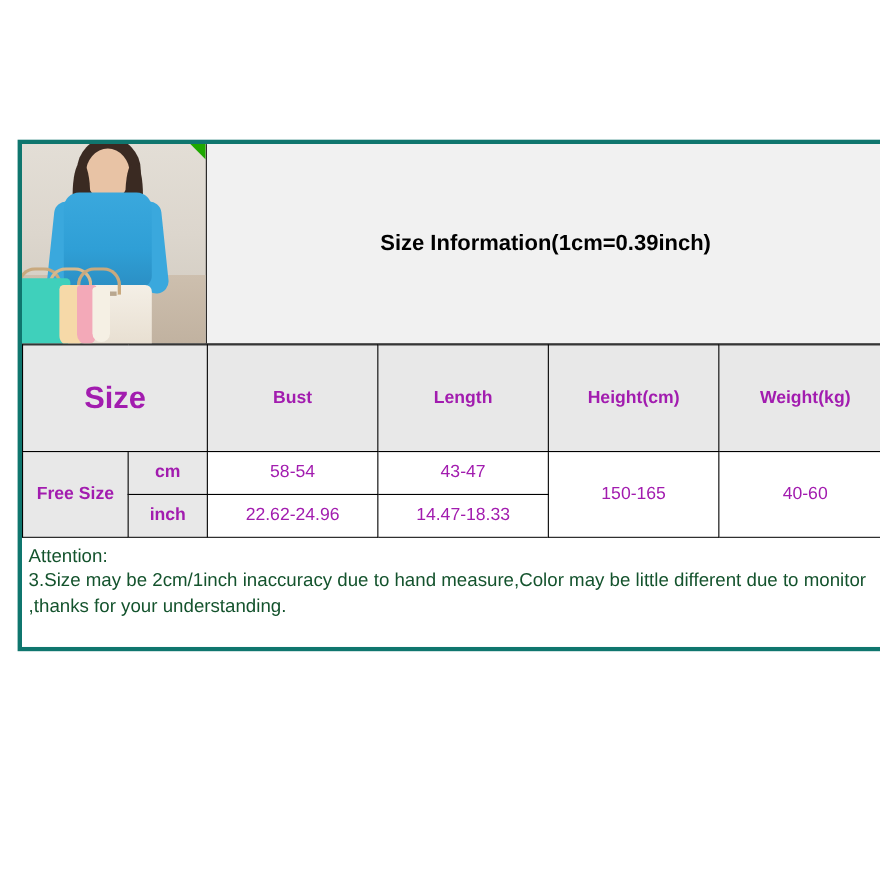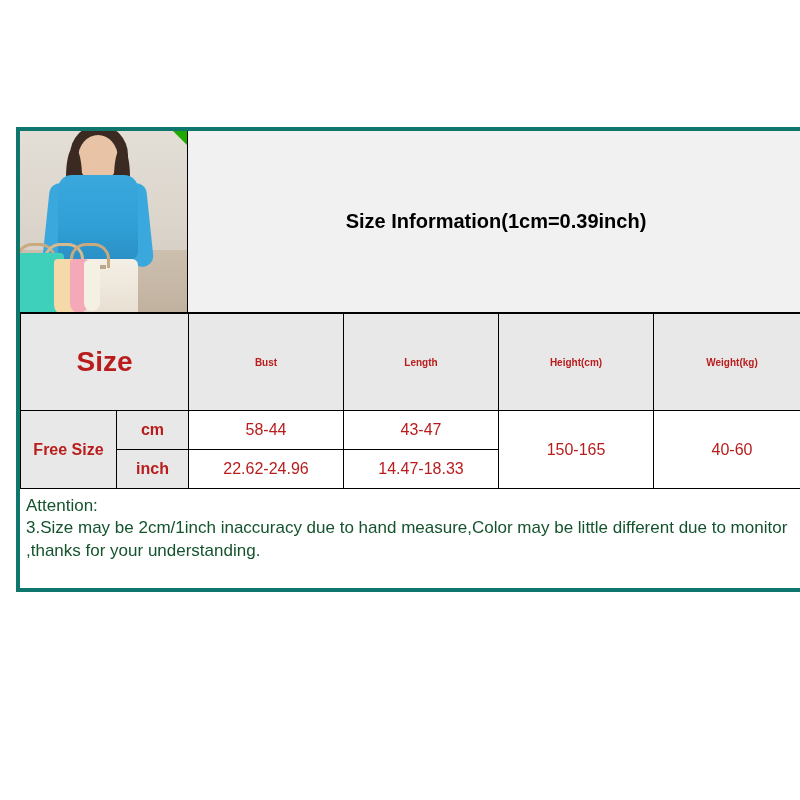--- a/index.html
+++ b/index.html
@@ -128,28 +128,28 @@
   table.size-table {
     width: 100%;
     border-collapse: collapse;
     table-layout: fixed;
   }
   table.size-table td {
     border: 1px solid #000000;
     text-align: center;
     vertical-align: middle;
     font-size: 16px;
-    color: #b91c1c;
+    color: #a21caf;
     background: #ffffff;
   }
   table.size-table tr.head td {
     background: #e8e8e8;
     font-weight: bold;
     height: 94px;
-    font-size: 10px;
+    font-size: 16px;
   }
   td.size-head-label {
     font-size: 28px !important;
     font-weight: bold;
   }
   td.free-size {
     background: #e8e8e8 !important;
     font-weight: bold;
     font-size: 16px;
   }
@@ -224,21 +224,21 @@
         <tr class="head">
           <td class="size-head-label" colspan="2">Size</td>
           <td>Bust</td>
           <td>Length</td>
           <td>Height(cm)</td>
           <td>Weight(kg)</td>
         </tr>
         <tr>
           <td class="free-size" rowspan="2">Free Size</td>
           <td class="unit-cell">cm</td>
-          <td class="data-cell">58-44</td>
+          <td class="data-cell">58-54</td>
           <td class="data-cell">43-47</td>
           <td class="data-cell" rowspan="2">150-165</td>
           <td class="data-cell" rowspan="2">40-60</td>
         </tr>
         <tr>
           <td class="unit-cell">inch</td>
           <td class="data-cell">22.62-24.96</td>
           <td class="data-cell">14.47-18.33</td>
         </tr>
       </tbody>

